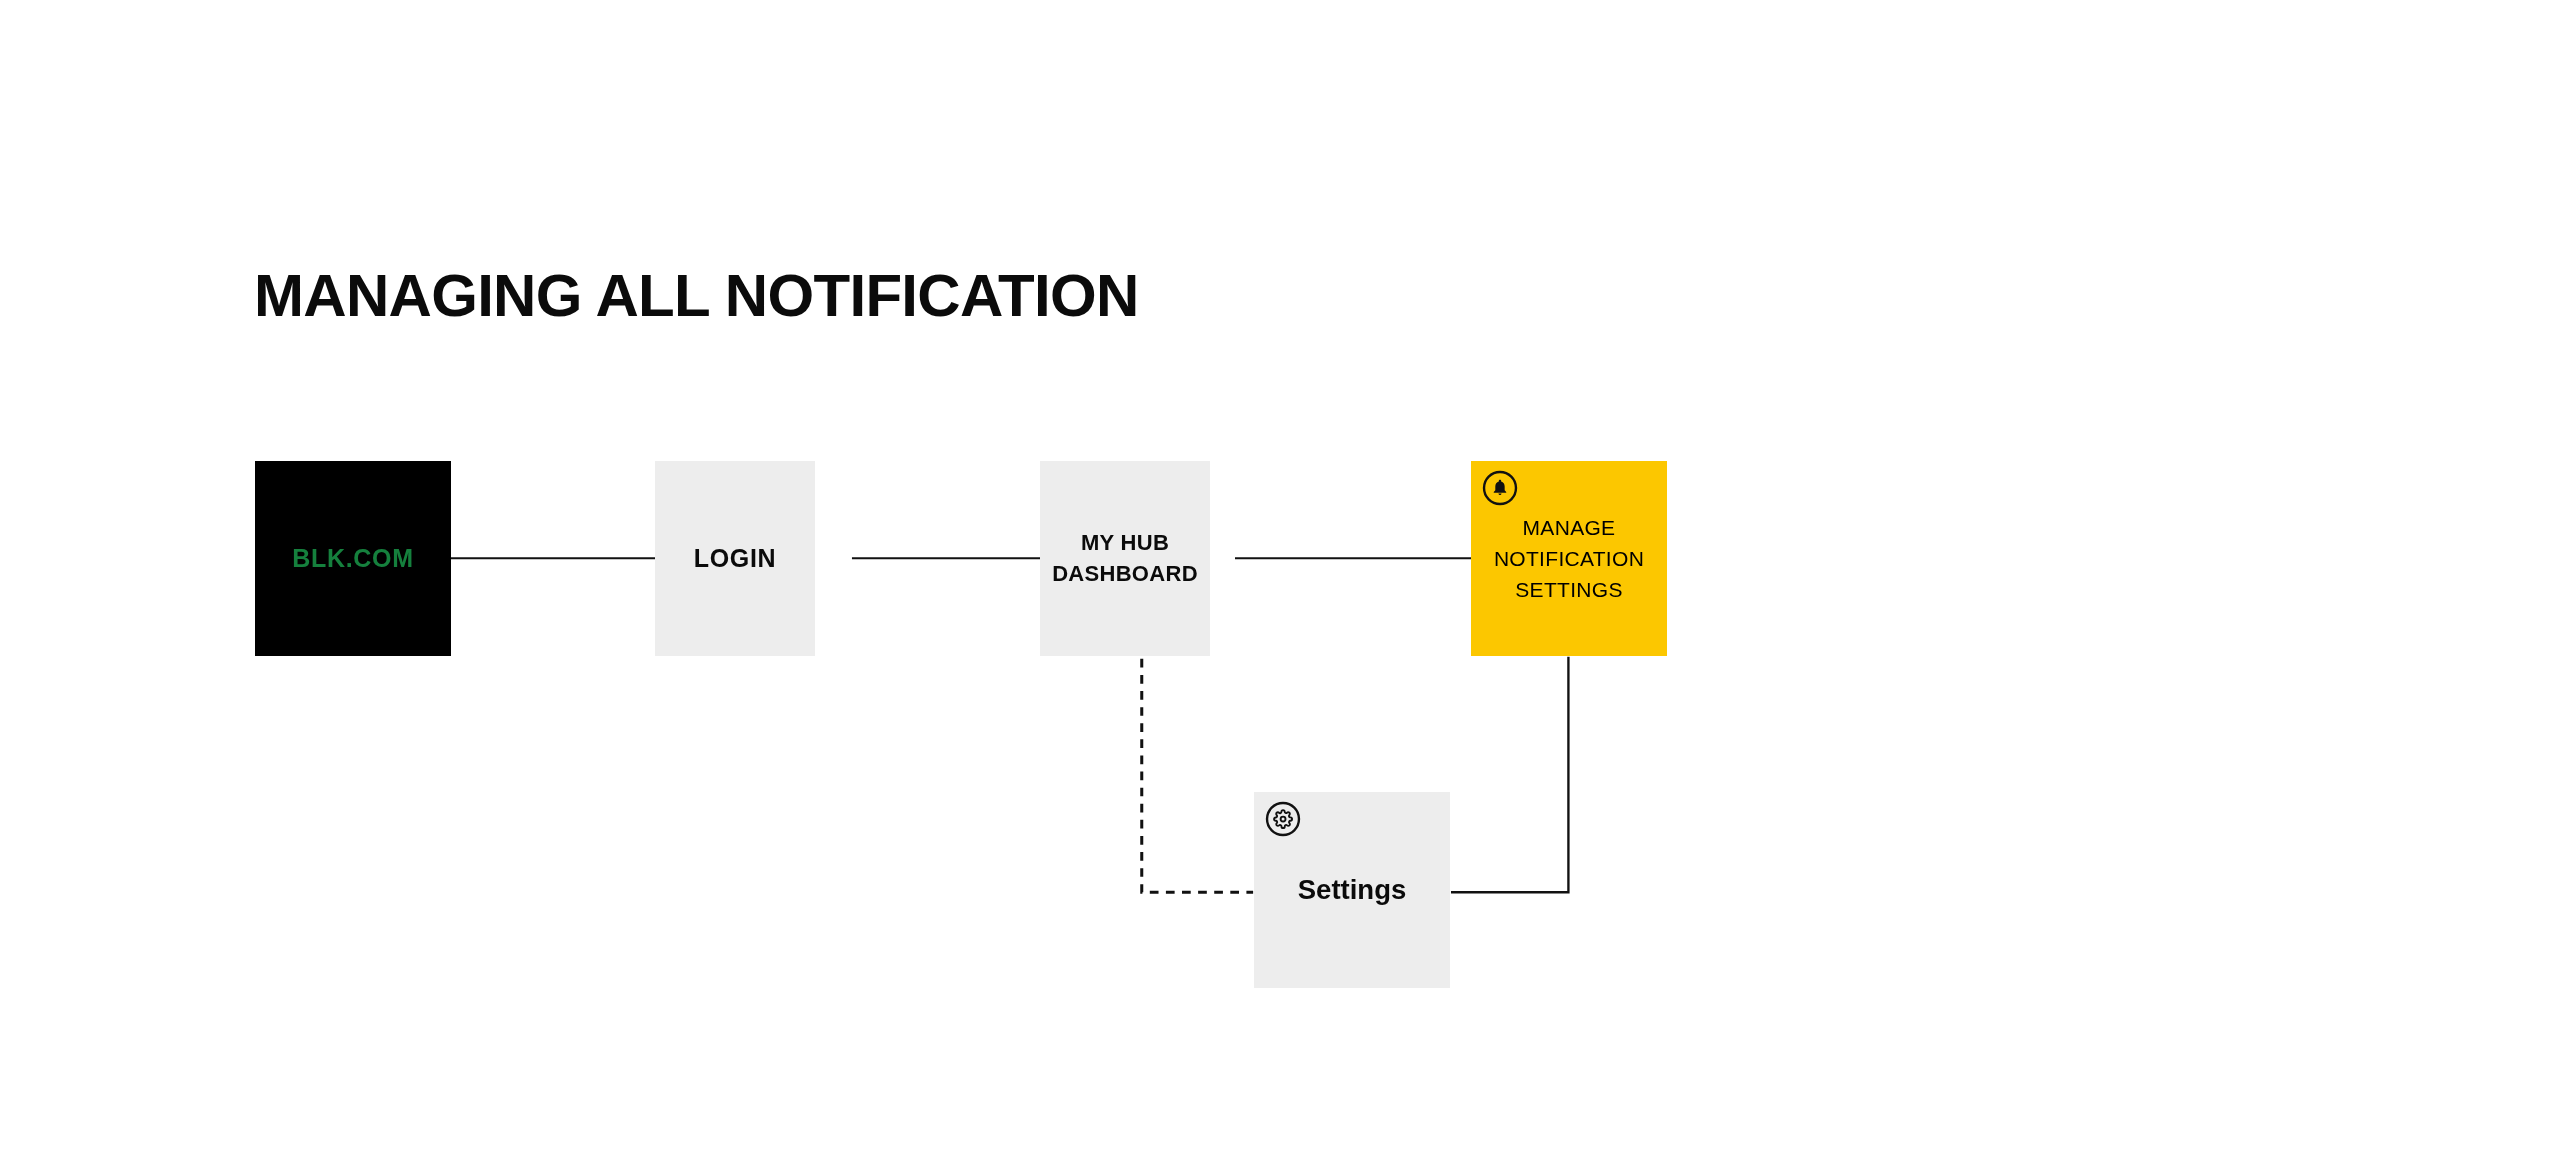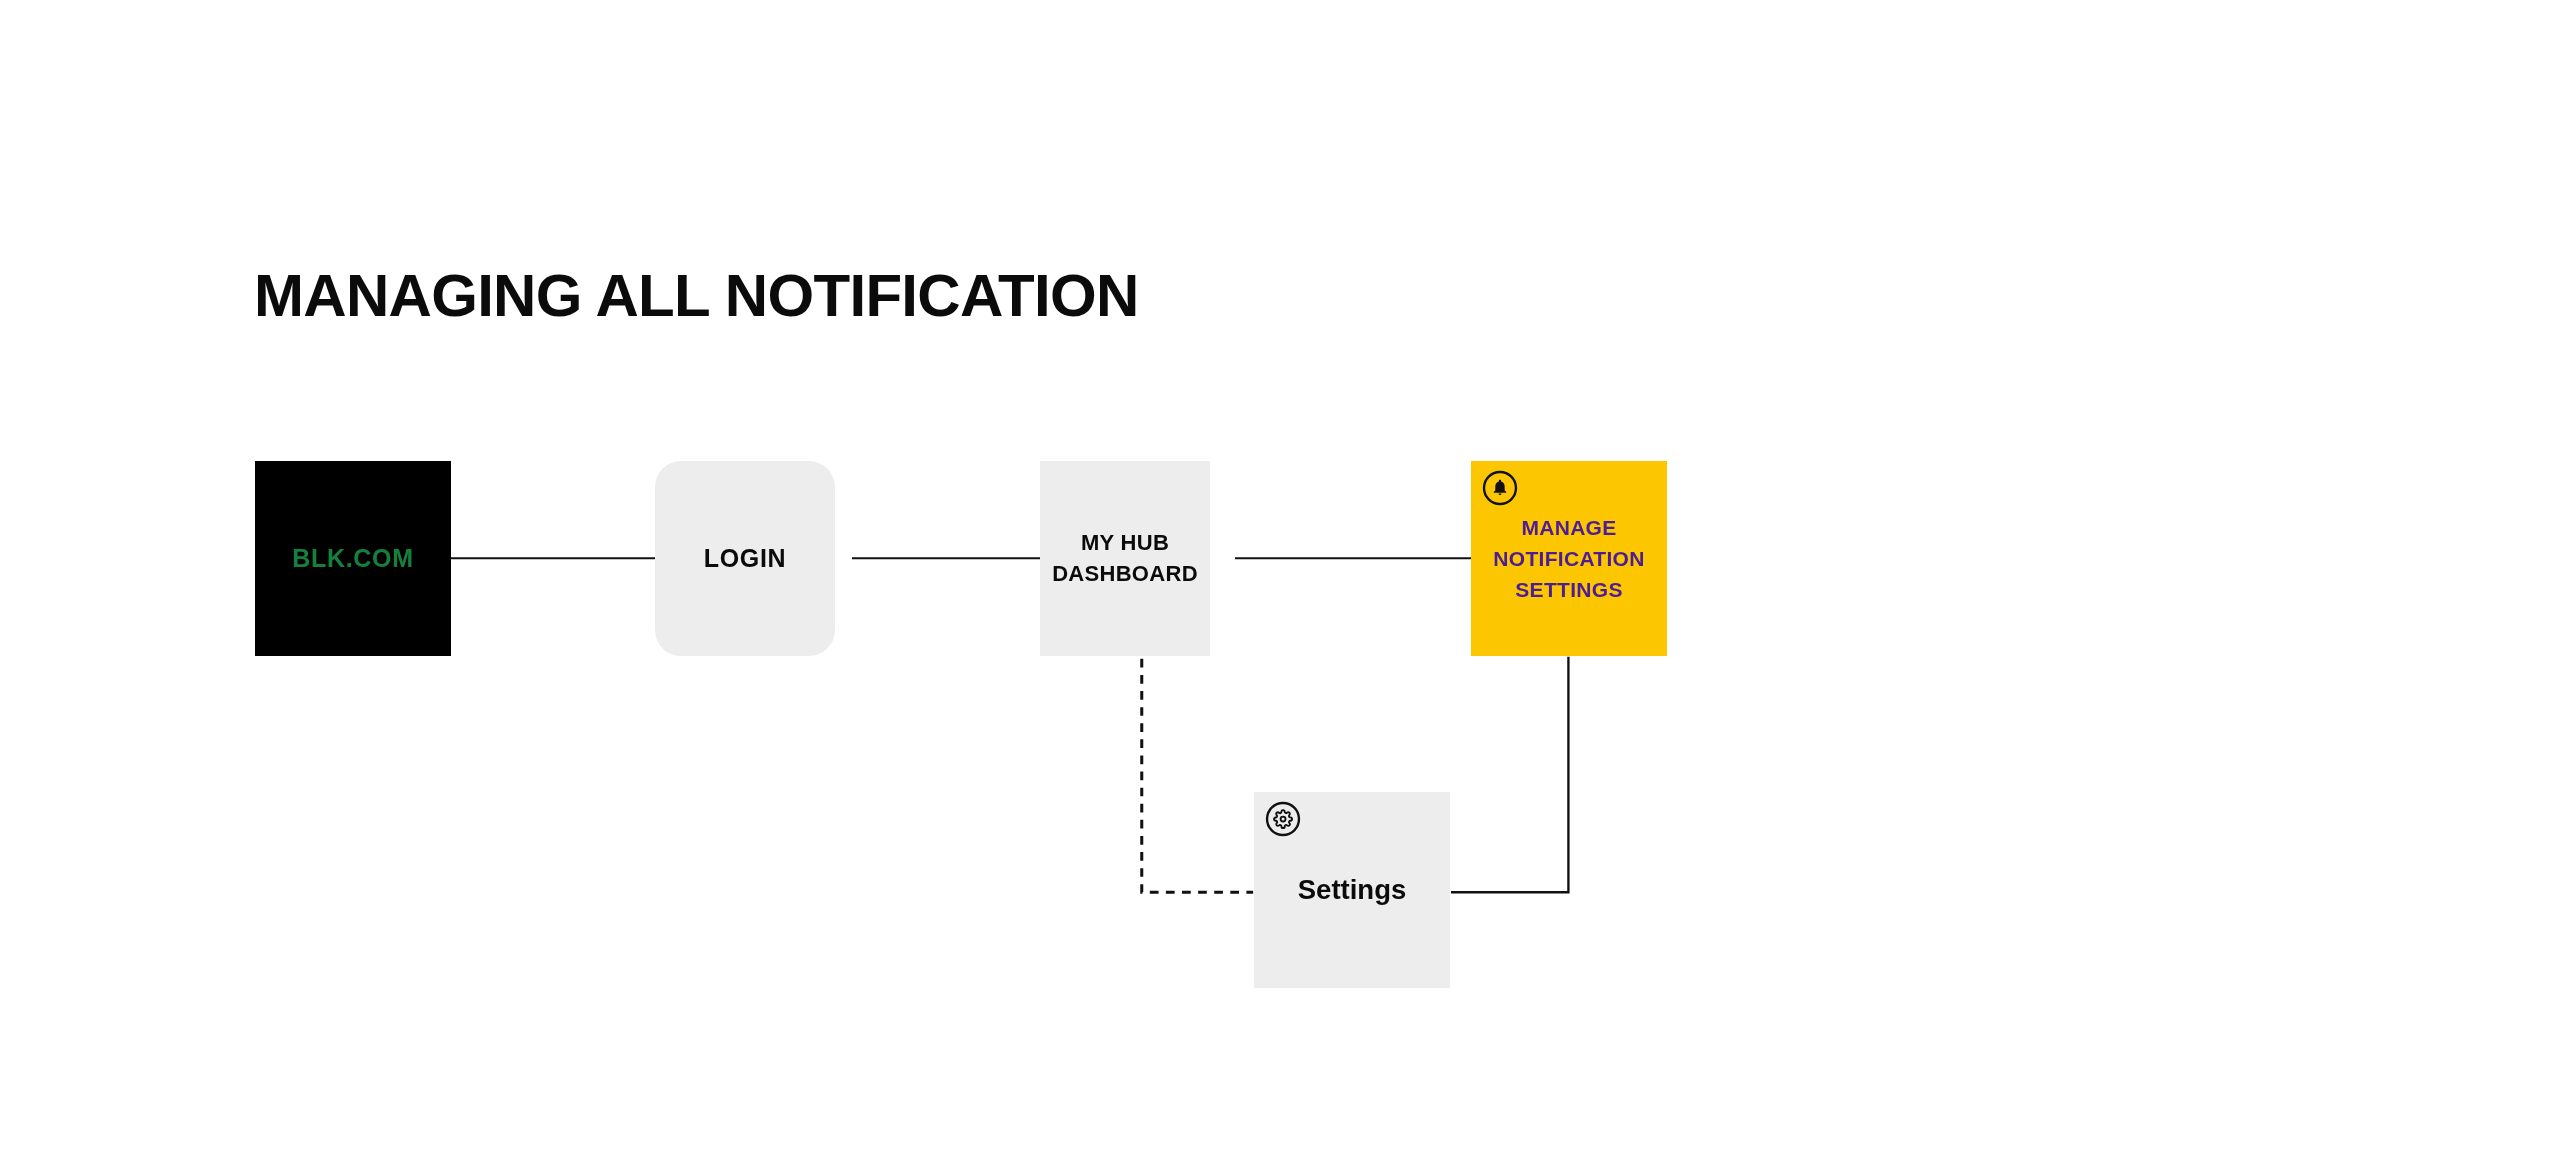--- a/index.html
+++ b/index.html
@@ -48,41 +48,40 @@
     align-items: center;
   }
   .node-blk {
     left: 255px; top: 461px; width: 196px; height: 195px;
     background: #000000;
   }
   .node-blk .node-label {
     color: #15803d; font-size: 25px; font-weight: 700; letter-spacing: 0.7px;
   }
   .node-login {
-    left: 655px; top: 461px; width: 180px; height: 195px;
+    left: 655px; top: 461px; width: 160px; height: 195px;
     background: #EDEDED;
-    border-radius: 26px;
   }
   .node-login .node-label {
     color: #0b0b0b; font-size: 25px; font-weight: 700; letter-spacing: 0.7px;
   }
   .node-myhub {
     left: 1040px; top: 461px; width: 170px; height: 195px;
     background: #EDEDED;
   }
   .node-myhub .node-line {
     color: #0b0b0b; font-size: 22px; font-weight: 700; letter-spacing: 0.3px;
     line-height: 1.38;
   }
   .node-manage {
     left: 1471px; top: 461px; width: 196px; height: 195px;
     background: #FCC700;
   }
   .node-manage .node-line {
-    color: #4c1d95; font-size: 21px; font-weight: 700; letter-spacing: 0.3px;
+    color: #000000; font-size: 21px; font-weight: 400; letter-spacing: 0.3px;
     line-height: 1.48;
   }
   .node-settings {
     left: 1254px; top: 792px; width: 196px; height: 196px;
     background: #EDEDED;
   }
   .node-settings .node-label {
     color: #0b0b0b; font-size: 27.5px; font-weight: 700; letter-spacing: 0px;
   }
   .corner-icon {

